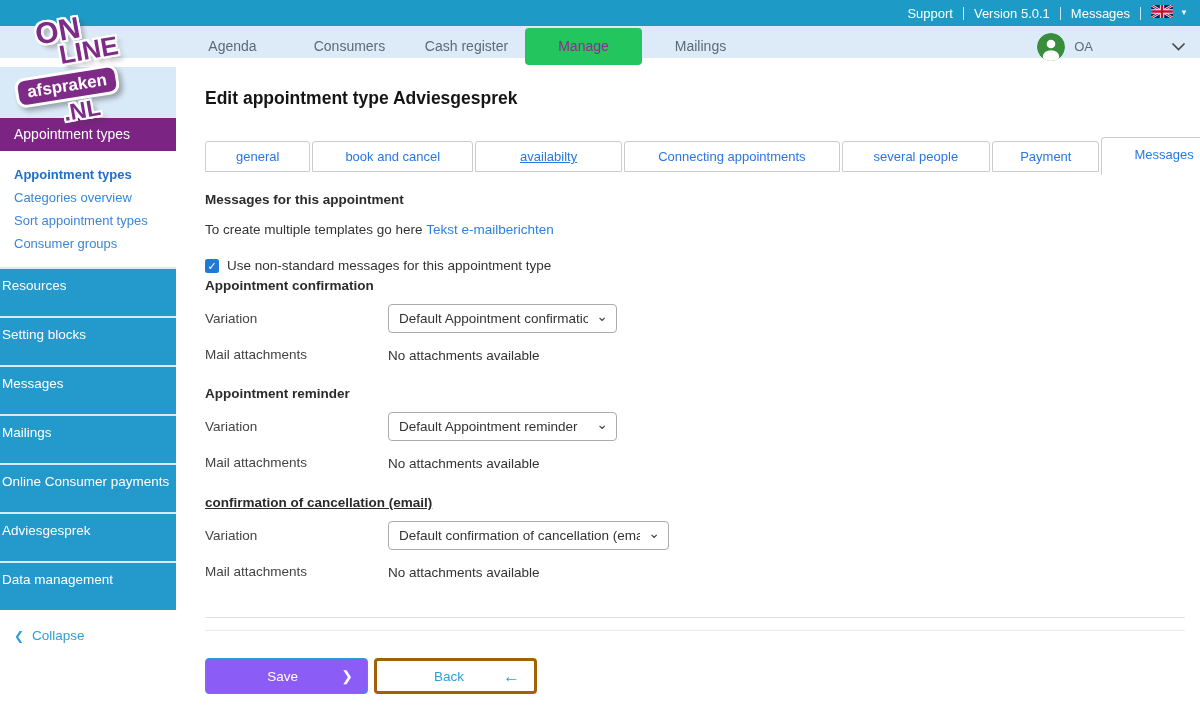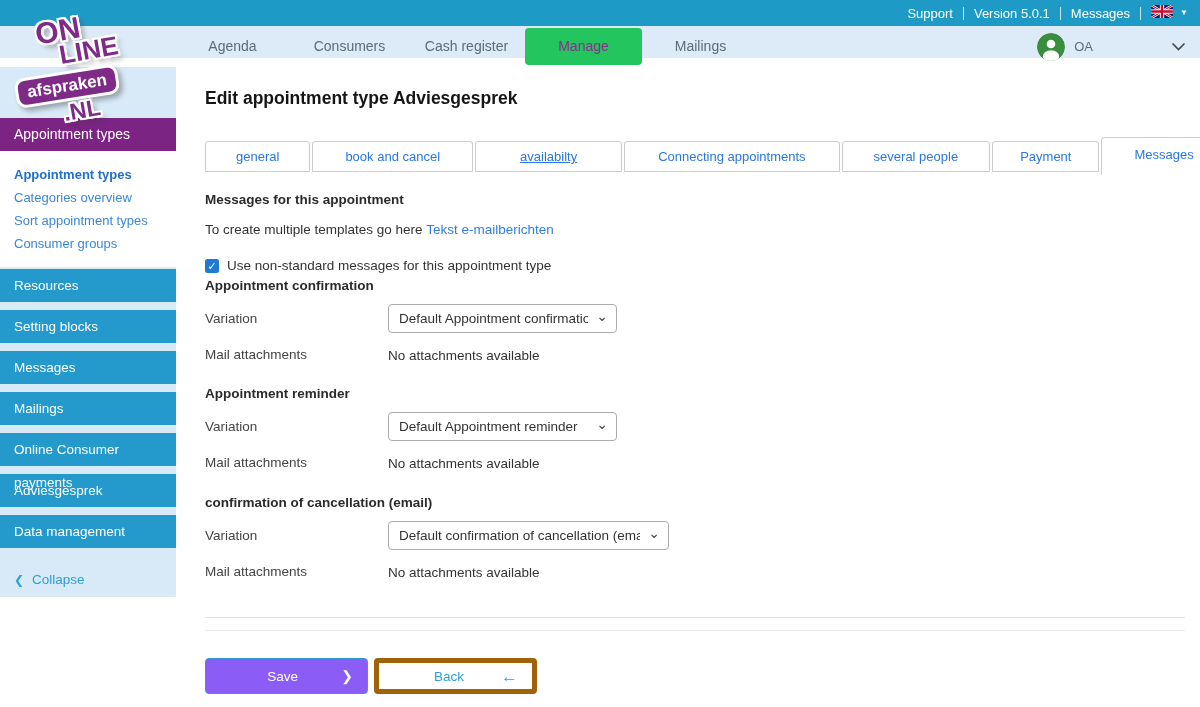--- a/index.html
+++ b/index.html
@@ -48,22 +48,22 @@
   
   .sidebar { position:absolute; left:0; top:67px; width:176px; height:530px;
     background:#D8E9F7; font-size:13.5px; }
   .side-header { margin-top:51px; height:33px; background:#7B2483; color:#fff;
     line-height:33px; padding-left:14px; font-size:14px; cursor:pointer; }
   .side-panel { background:#fff; padding:12px 0 12px 14px; }
   .side-link { display:block; line-height:23px; color:#3B86D8; text-decoration:none;
     font-size:13px; }
   .side-link.current { font-weight:bold; color:#1F6FCE; }
   .side-sections { margin-top:2px; }
-  .side-section { height:33px; background:#2499CB; color:#fff; line-height:33px;
-    padding-left:14px; margin-bottom:8px; cursor:pointer; }
+  .side-section { height:47px; background:#2499CB; color:#fff; line-height:33px;
+    padding-left:2px; margin-bottom:2px; cursor:pointer; }
   .collapse-link { display:inline-flex; align-items:center; gap:8px; margin:16px 0 0 14px;
     color:#2E9FD6; font-size:13.5px; text-decoration:none; }
   .collapse-chevron { font-size:12px; }
 
   
   .main { position:absolute; left:176px; top:67px; width:1024px; height:640px;
     background:#fff; padding:21px 15px 0 29px; }
   .page-title { font-size:17.5px; font-weight:bold; color:#151515; }
 
   .tabs { display:flex; align-items:flex-end; margin-top:25px; height:38px; }
@@ -81,21 +81,21 @@
 
   .check-row { margin-top:21px; display:flex; align-items:center; gap:8px;
     font-size:13.5px; color:#333; }
   .checkbox { width:14px; height:14px; background:#1E7AD4; border-radius:2.5px;
     color:#fff; font-size:11px; line-height:14px; text-align:center; cursor:pointer;
     flex:0 0 auto; }
 
   .msg-heading { font-size:13.5px; font-weight:bold; color:#2B2B2B; }
   .h-confirm { margin-top:5px; }
   .h-reminder { margin-top:23px; }
-  .h-cancel { margin-top:24px; }
+  .h-cancel { margin-top:24px;text-decoration:underline; }
 
   .form-row { display:flex; align-items:center; margin-top:11px; }
   .form-row.attach { margin-top:14px; align-items:flex-start; }
   .form-label { width:183px; flex:0 0 183px; font-size:13.5px; color:#444; }
   .select-wrap { position:relative; display:inline-block; }
   .select-wrap select { appearance:none; -webkit-appearance:none; height:29px;
     border:1px solid #ABABAB; border-radius:4px; background:#fff; color:#333;
     font-size:13.5px; font-family:"Liberation Sans", sans-serif; padding:0 28px 0 10px; }
   .sel-narrow select { width:229px; }
   .sel-wide select { width:281px; }
@@ -106,21 +106,21 @@
   .divider1 { margin-top:37px; border:none; border-top:1px solid #E3E3E3; }
   .divider2 { margin-top:12px; border:none; border-top:1px solid #EBEBEB; }
 
   .button-row { margin-top:27px; display:flex; gap:6px; }
   .btn { width:163px; height:36px; border-radius:4px; font-size:13.5px;
     font-family:"Liberation Sans", sans-serif; display:flex; align-items:center;
     cursor:pointer; }
   .btn-save { background:#8b5cf6; border:1px solid #2B9CD8; color:#fff; }
   .btn-save .btn-label { flex:1; text-align:center; padding-left:18px; }
   .btn-save .btn-icon { padding-right:14px; font-size:14px; }
-  .btn-back { background:#fff; border:5px solid #a16207; color:#2E9FD6; }
+  .btn-back { background:#fff; border:3px solid #a16207; color:#2E9FD6; }
   .btn-back .btn-label { flex:1; text-align:center; padding-left:18px; }
   .btn-back .btn-icon { padding-right:14px; font-size:17px; line-height:1; }
 </style>
 </head>
 <body>
 
 <div class="page">
 
   <div class="topbar">
     <a href="#">Support</a>

